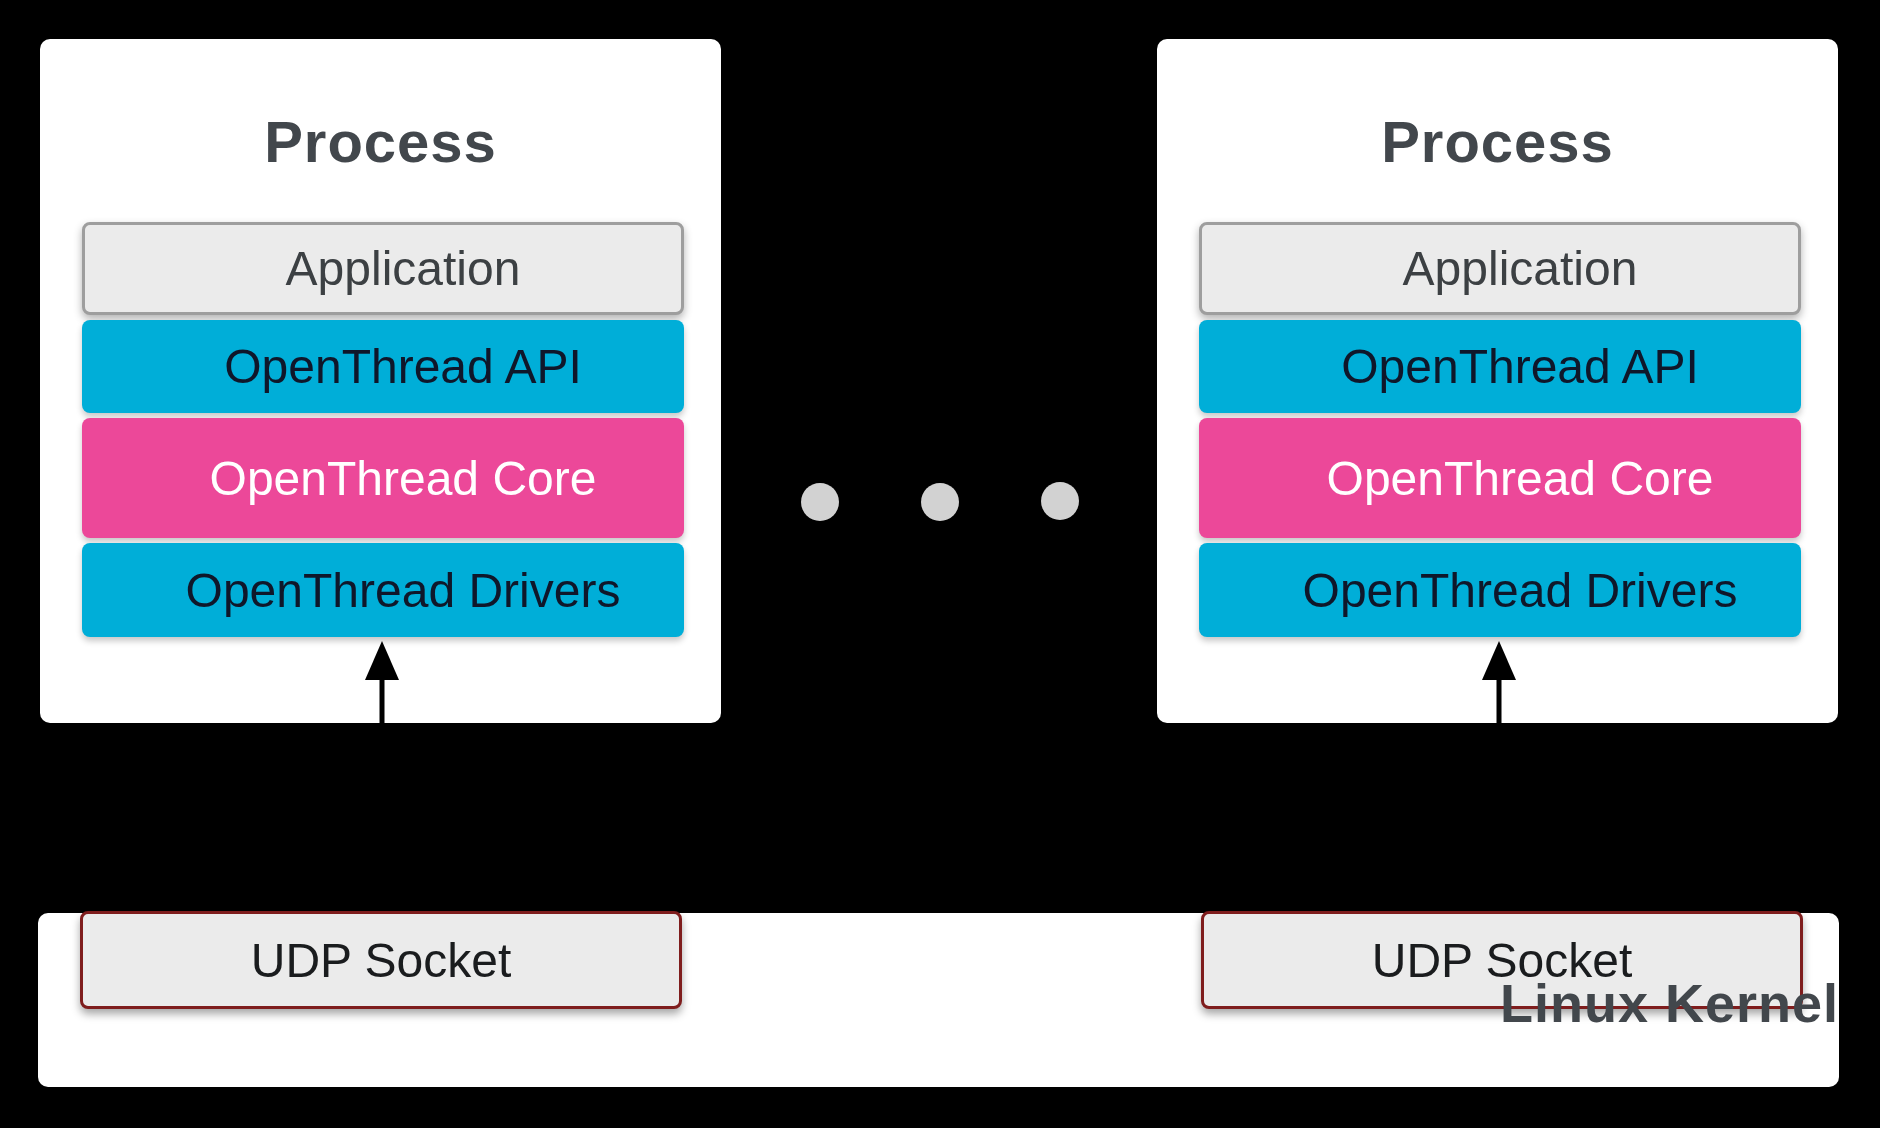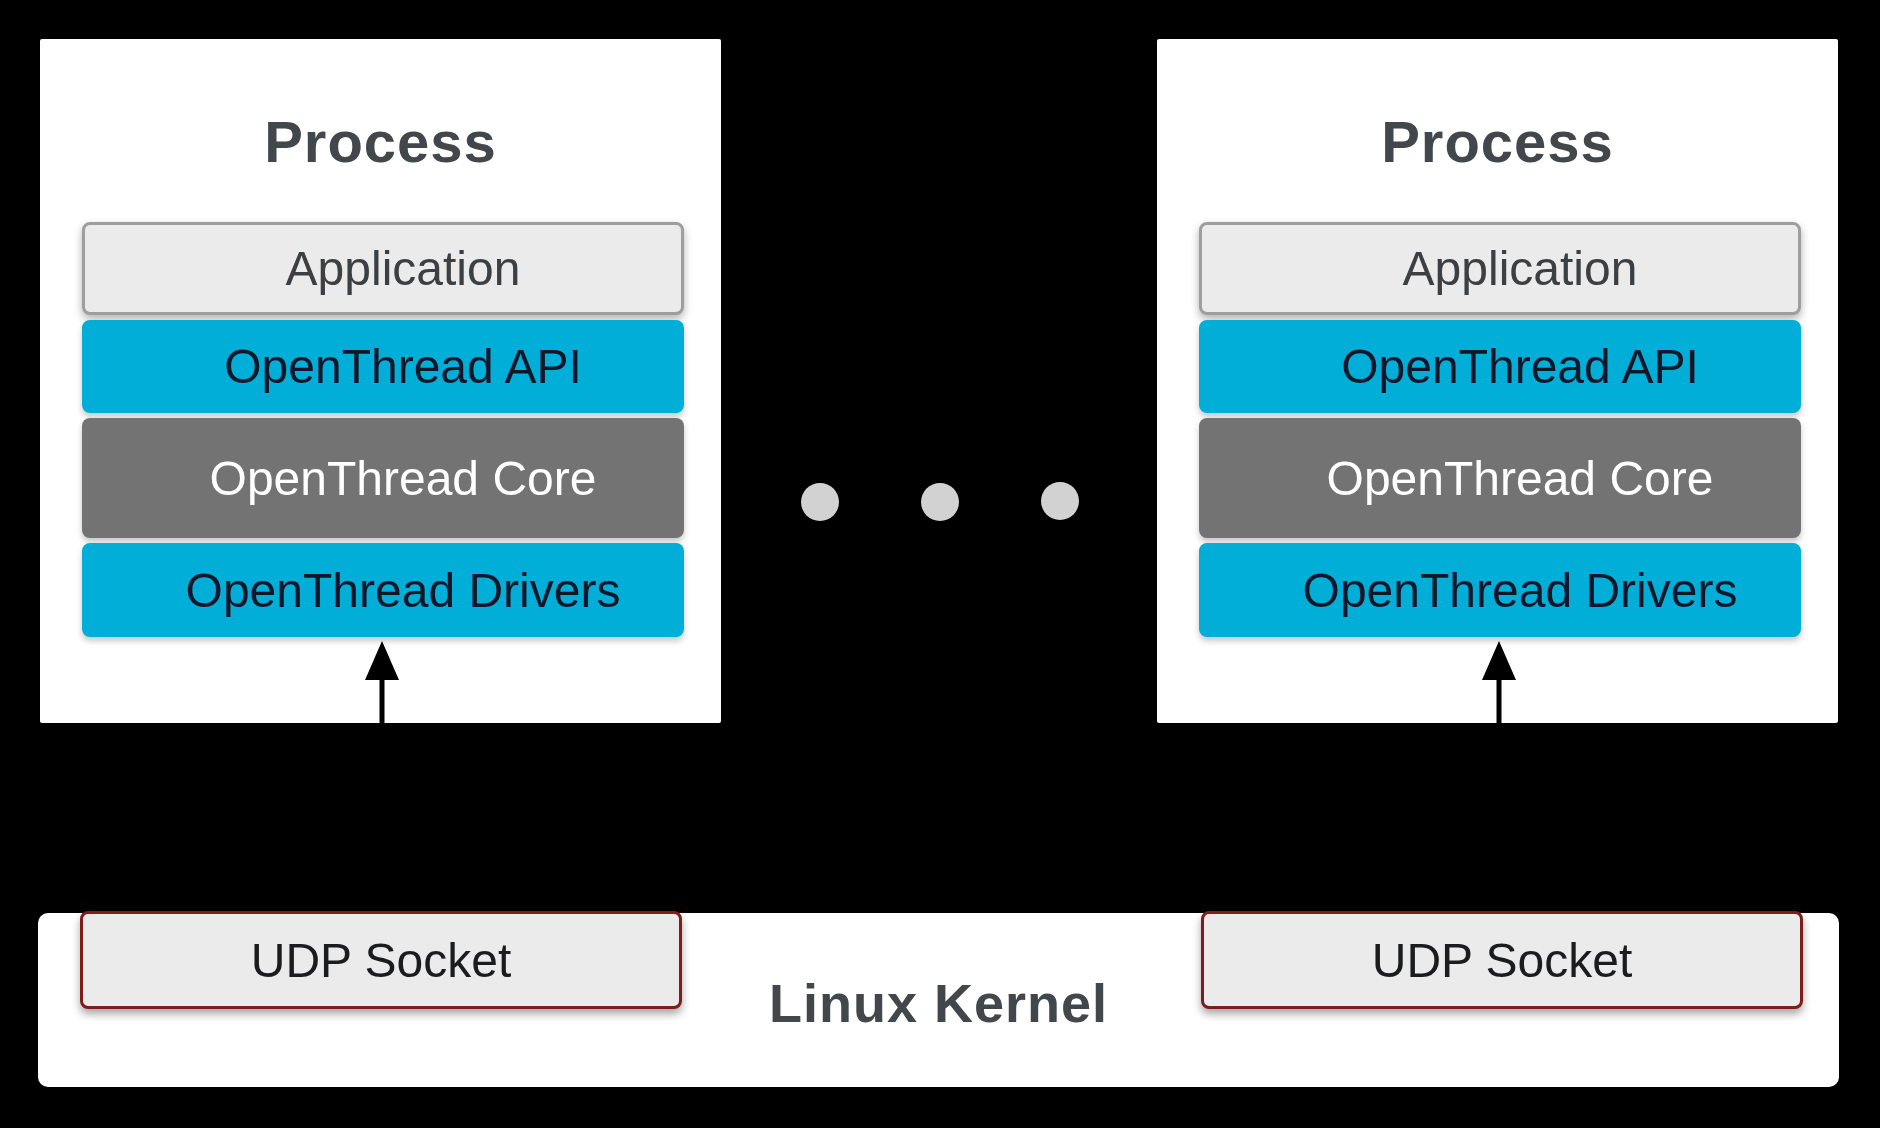--- a/index.html
+++ b/index.html
@@ -2,40 +2,40 @@
 <html><head>
 <meta charset="utf-8">
 <style>
   html,body{margin:0;padding:0;background:#000;}
   #stage{
     position:relative;width:1880px;height:1128px;background:#000;overflow:hidden;
     font-family:"Liberation Sans", sans-serif;
   }
   .process-box{
     position:absolute;width:681px;height:684px;top:39px;
-    background:#fff;border-radius:2px;
+    background:#fff;border-radius:10px;
   }
   .process-box.left{left:40px;}
   .process-box.right{left:1157px;}
   .process-title{
     position:absolute;top:70px;left:0;right:0;text-align:center;
     font-size:58px;line-height:66px;font-weight:bold;color:#42474c;letter-spacing:1px;
   }
   .stack{position:absolute;left:42px;top:183px;width:602px;height:416px;}
   .layer{
     position:absolute;left:0;width:602px;box-sizing:border-box;
     display:flex;align-items:center;justify-content:center;
     border-radius:8px;font-size:48px;padding-left:40px;
   }
   .layer.gray{
     background:#ebebeb;border:3px solid #9e9e9e;color:#3c4043;
     box-shadow:0 4px 8px rgba(0,0,0,0.30);
   }
   .layer.cyan{background:#00aed8;color:#0f172a;box-shadow:0 4px 6px rgba(0,0,0,0.22);}
-  .layer.darkblue{background:#737373;color:#fff;box-shadow:0 4px 6px rgba(0,0,0,0.22);}
+  .layer.darkblue{background:#ec4899;color:#fff;box-shadow:0 4px 6px rgba(0,0,0,0.22);}
   .layer.l0{top:0;height:93px;}
   .layer.l1{top:98px;height:93px;}
   .layer.l2{top:196px;height:120px;}
   .layer.l3{top:321px;height:94px;}
   .up-arrow{position:absolute;width:40px;}
   .up-arrow .arrow-head{
     position:absolute;left:50%;transform:translateX(-50%);top:0;
     width:0;height:0;border-left:17px solid transparent;border-right:17px solid transparent;
     border-bottom:39px solid #000;
   }
@@ -48,21 +48,21 @@
   .ellipsis{position:absolute;left:0;top:0;}
   .dot{position:absolute;width:38px;height:38px;border-radius:50%;background:#d2d2d2;}
   .dot.d1{left:801px;top:483px;}
   .dot.d2{left:921px;top:483px;}
   .dot.d3{left:1041px;top:482px;}
   .kernel-bar{
     position:absolute;left:38px;top:913px;width:1801px;height:174px;
     background:#fff;border-radius:10px;
   }
   .kernel-label{
-    position:absolute;left:0;right:0;top:59px;text-align:center;
+    position:absolute;left:0;right:0;top:59px;text-align:right;
     font-size:54px;line-height:62px;font-weight:bold;color:#42474c;letter-spacing:1px;
   }
   .udp-box{
     position:absolute;top:-2px;width:602px;height:98px;box-sizing:border-box;
     background:#ebebeb;border:3px solid #7f1d1d;border-radius:8px;
     display:flex;align-items:center;justify-content:center;
     font-size:48px;color:#1a1c1e;
     box-shadow:0 5px 9px rgba(0,0,0,0.35);
   }
   .udp-box.left{left:42px;}

